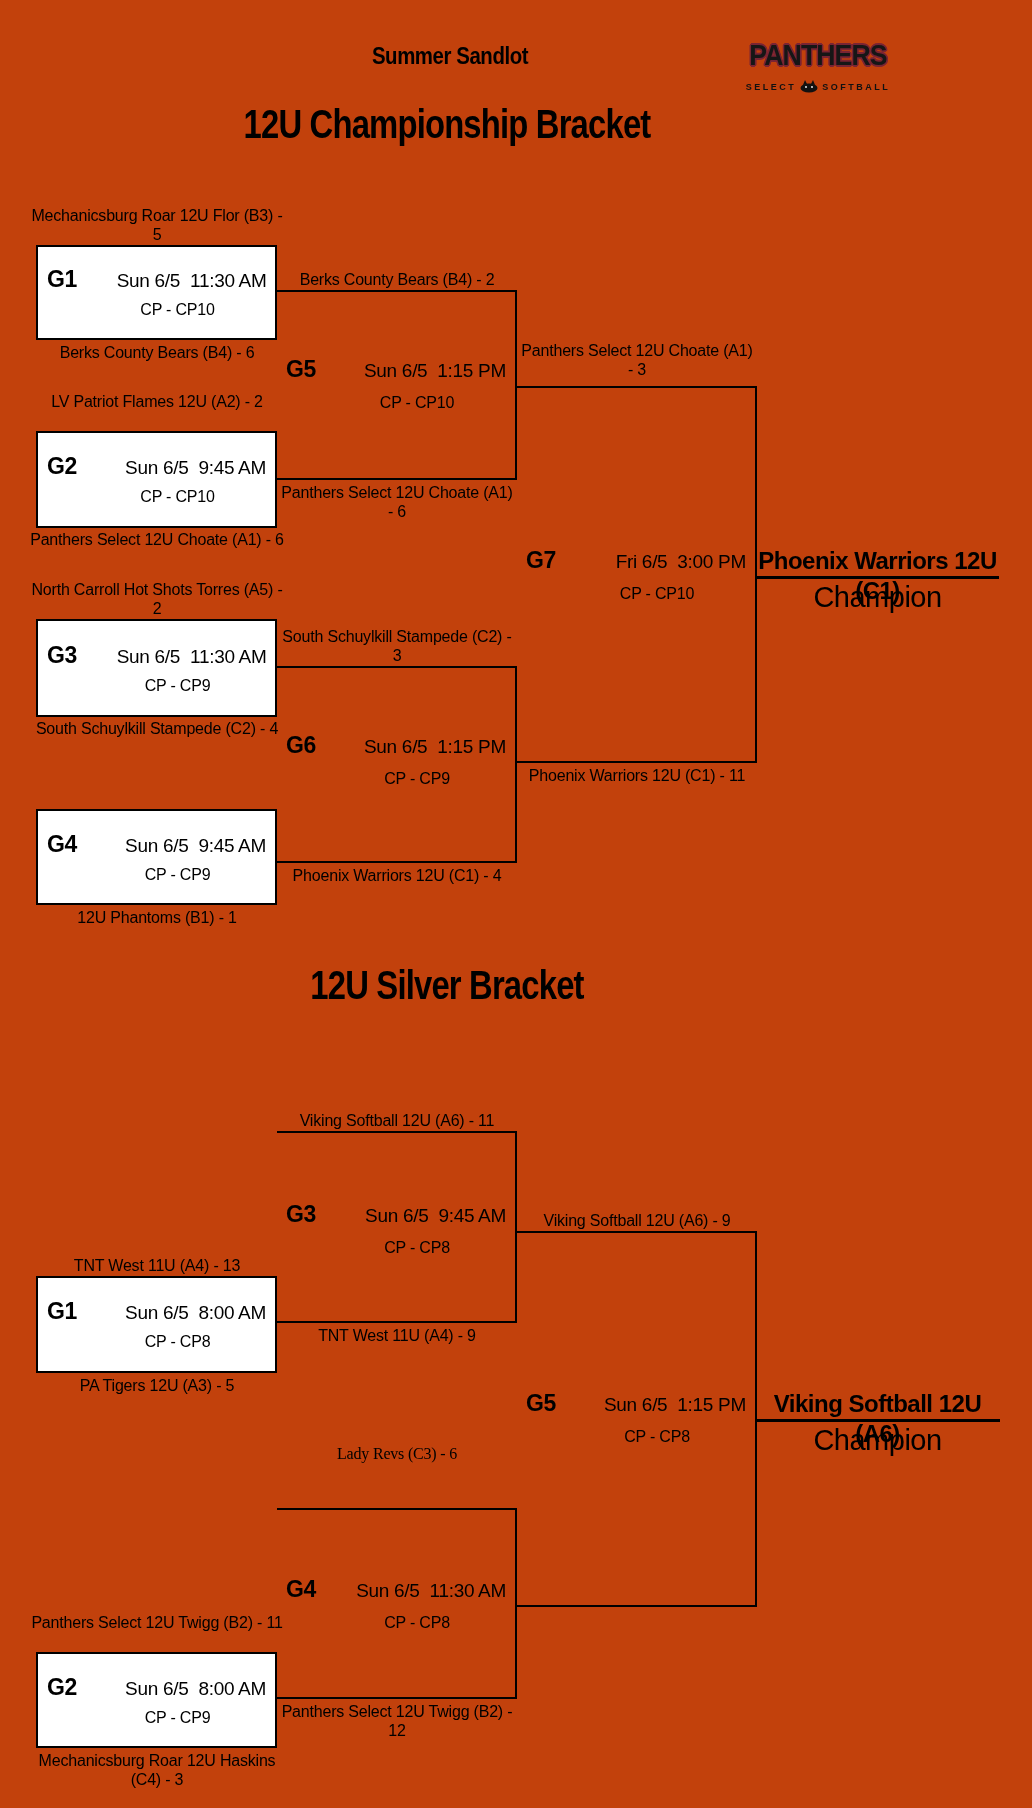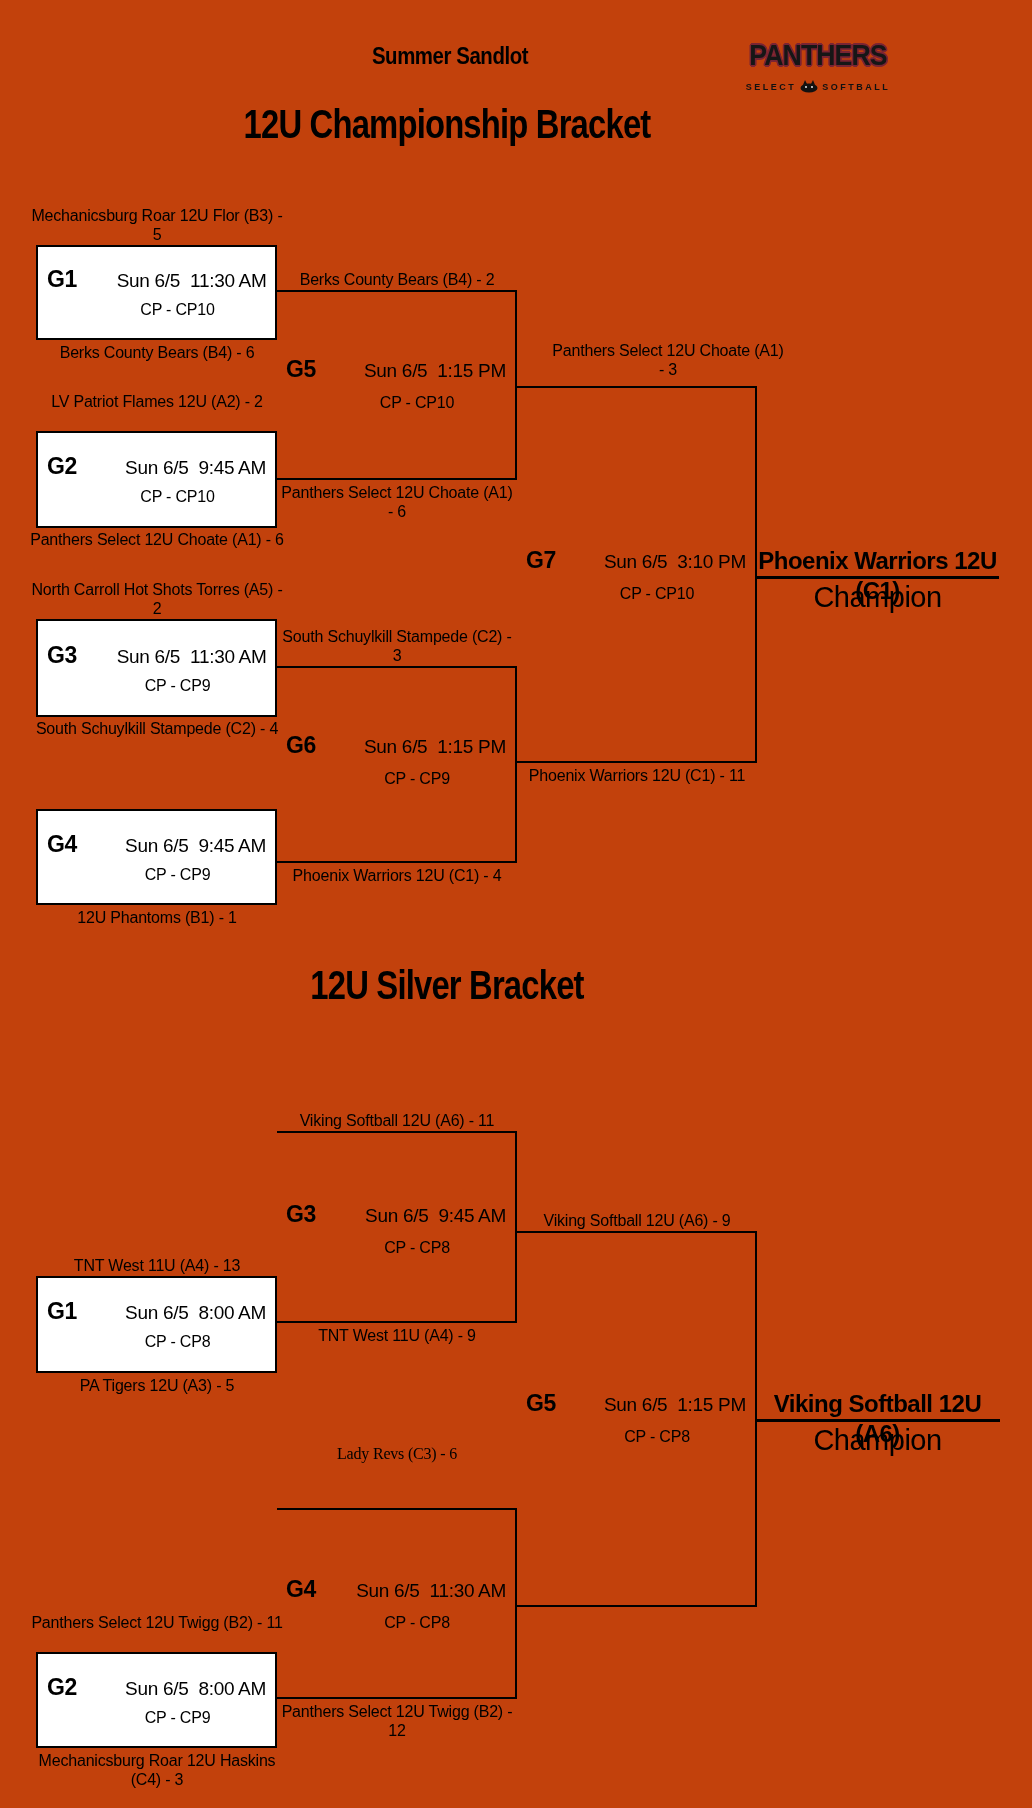--- a/index.html
+++ b/index.html
@@ -111,27 +111,27 @@
     <div class="gvenue" style="top:102px;">CP - CP10</div>
   </div>
   <div class="obox" style="left:277px;top:666px;width:240px;height:197px;">
     <div class="grow" style="top:64px;">
       <span class="glabel">G6</span>
       <span class="gtime">Sun 6/5  1:15 PM</span>
     </div>
     <div class="gvenue" style="top:102px;">CP - CP9</div>
   </div>
 
-  <div class="team" style="left:519px;top:341px;width:236px;margin-left:31px;">Panthers Select 12U Choate (A1) - 3</div>
+  <div class="team" style="left:519px;top:341px;width:236px;">Panthers Select 12U Choate (A1) - 3</div>
   <div class="team" style="left:519px;top:766px;width:236px;">Phoenix Warriors 12U (C1) - 11</div>
 
   <div class="obox" style="left:517px;top:386px;width:240px;height:377px;">
     <div class="grow" style="top:159px;">
       <span class="glabel">G7</span>
-      <span class="gtime">Sun 6/5  3:10 PM</span>
+      <span class="gtime">Fri 6/5  3:00 PM</span>
     </div>
     <div class="gvenue" style="top:197px;">CP - CP10</div>
   </div>
 
   <div class="champ-name" style="left:755px;top:546px;width:245px;">Phoenix Warriors 12U (C1)</div>
   <div class="champ-line" style="left:757px;top:576px;width:242px;"></div>
   <div class="champ-label" style="left:755px;top:581px;width:245px;">Champion</div>
 
   <div class="bracket-title" style="top:963px;">12U Silver Bracket</div>
 

